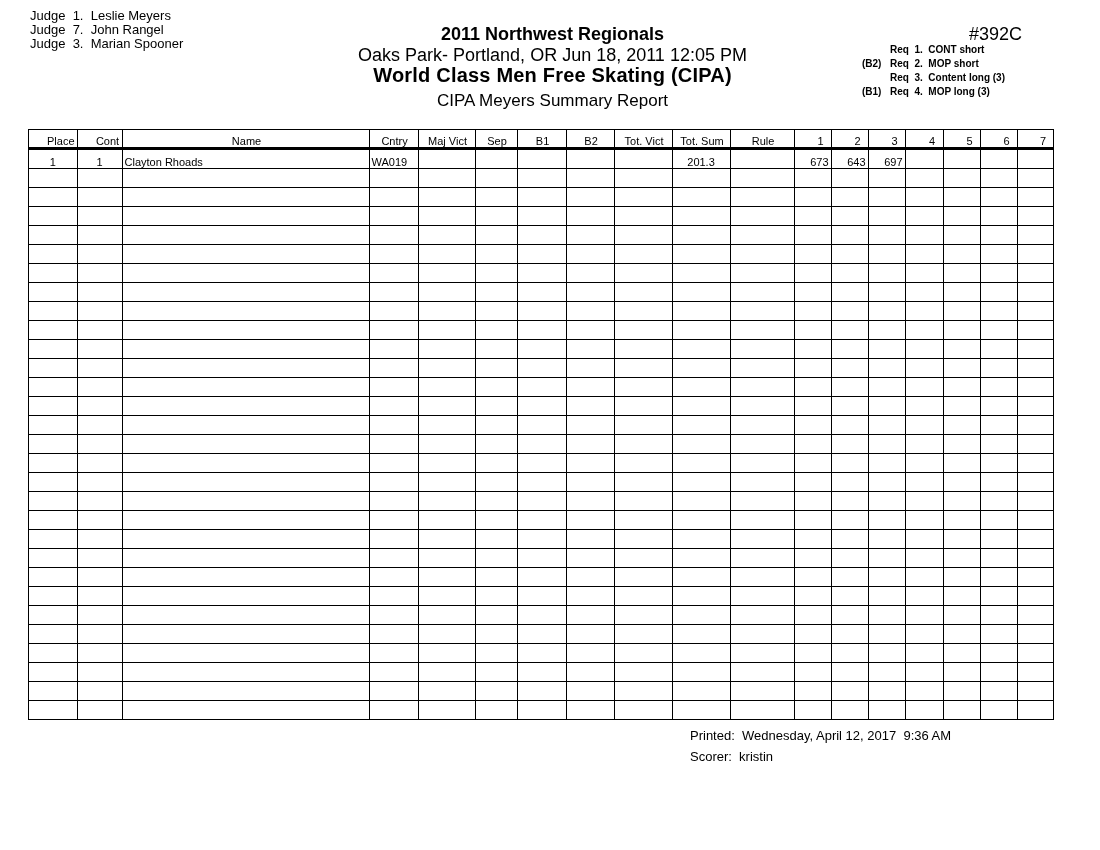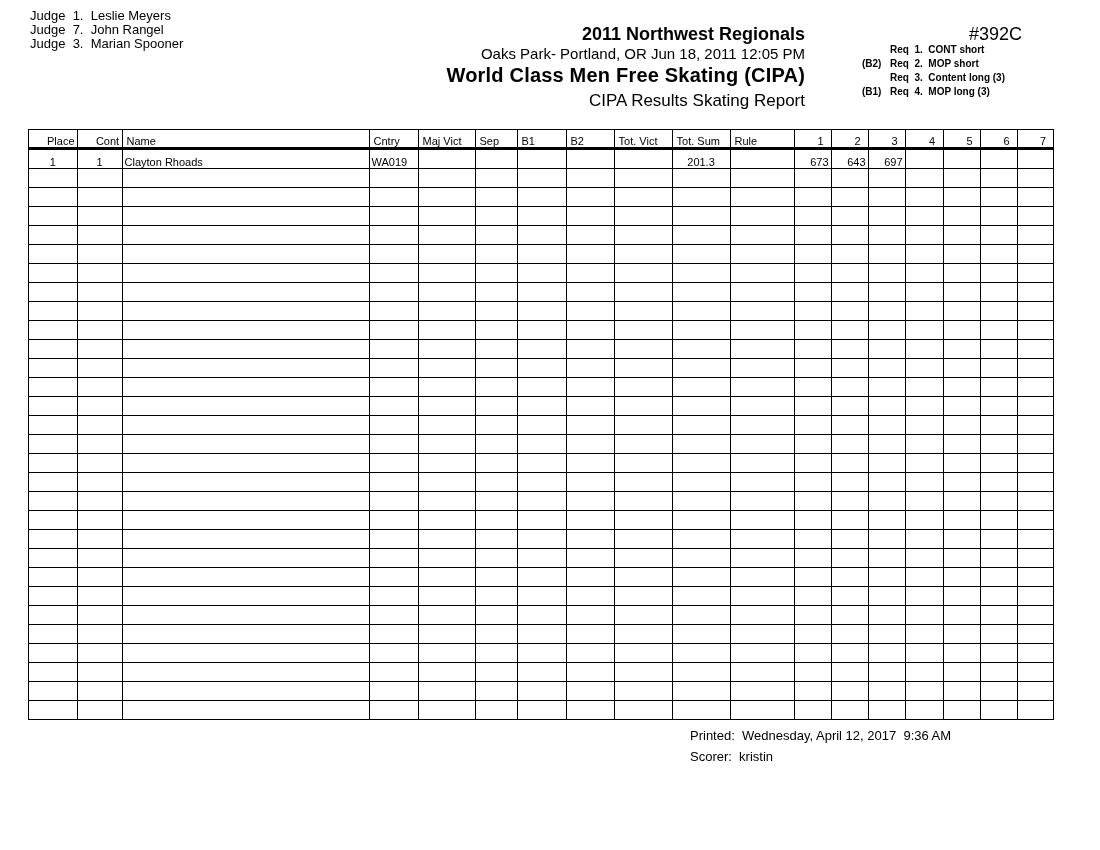--- a/index.html
+++ b/index.html
@@ -1,30 +1,30 @@
 <!DOCTYPE html>
 <html><head>
   <meta charset="utf-8">
   <style>
     html, body { margin:0; padding:0; background:#ffffff; }
     body { width:1100px; height:850px; position:relative; overflow:hidden; color:#000; font-family:"Liberation Sans", sans-serif; }
     .judges { position:absolute; left:30px; top:9px; font-size:13px; line-height:14px; }
     .judges div { white-space:pre; }
-    .center { position:absolute; left:300px; width:505px; text-align:right; }
+    .center { position:absolute; left:300px; width:505px; text-align:center; }
     .t1 { top:24px; font-size:18px; font-weight:bold; }
-    .t2 { top:45px; font-size:15px; }
+    .t2 { top:45px; font-size:18px; }
     .t3 { top:64px; font-size:20px; font-weight:bold; letter-spacing:0.2px; }
     .t4 { top:91px; font-size:17px; }
     .code { position:absolute; right:78px; top:24px; font-size:18px; font-weight:normal; }
     .reqs { position:absolute; left:862px; top:43px; font-size:10px; line-height:14px;font-weight:bold; }
     .reqs .r { display:flex; white-space:pre; }
     .reqs .pre { width:28px; display:inline-block; }
     table.grid { position:absolute; left:28px; top:129px; border-collapse:collapse; table-layout:fixed; font-size:11px; }
     table.grid td, table.grid th { border:1px solid #000; padding:0 2px; height:18px; overflow:hidden; white-space:nowrap; font-weight:normal; vertical-align:bottom; }
-    table.grid thead th { text-align:left; padding-left:4px; border-bottom:3px solid #000; height:17px; }
+    table.grid thead th { text-align:center; padding-left:4px; border-bottom:3px solid #000; height:17px; }
     table.grid thead th.c { text-align:center; padding-left:18px; }
     table.grid { border:1px solid #000; }
     td.c { text-align:center; }
     td.l { text-align:left; padding-left:4px; }
     td.r { text-align:right; padding-right:4px; }
     .footer { position:absolute; left:690px; font-size:13px; white-space:pre; }
     .f1 { top:728px; }
     .f2 { top:749px; }
   </style>
 </head>
@@ -32,21 +32,21 @@
 
 <div class="judges">
   <div>Judge  1.  Leslie Meyers</div>
   <div>Judge  7.  John Rangel</div>
   <div>Judge  3.  Marian Spooner</div>
 </div>
 
 <div class="center t1">2011 Northwest Regionals</div>
 <div class="center t2">Oaks Park- Portland, OR  Jun 18, 2011  12:05 PM</div>
 <div class="center t3">World Class Men Free Skating (CIPA)</div>
-<div class="center t4">CIPA Results Skating Report</div>
+<div class="center t4">CIPA Meyers Summary Report</div>
 
 <div class="code">#392C</div>
 
 <div class="reqs">
   <div class="r"><span class="pre"></span><span>Req  1.  CONT short</span></div>
   <div class="r"><span class="pre">(B2)</span><span>Req  2.  MOP short</span></div>
   <div class="r"><span class="pre"></span><span>Req  3.  Content long (3)</span></div>
   <div class="r"><span class="pre">(B1)</span><span>Req  4.  MOP long (3)</span></div>
 </div>
 

